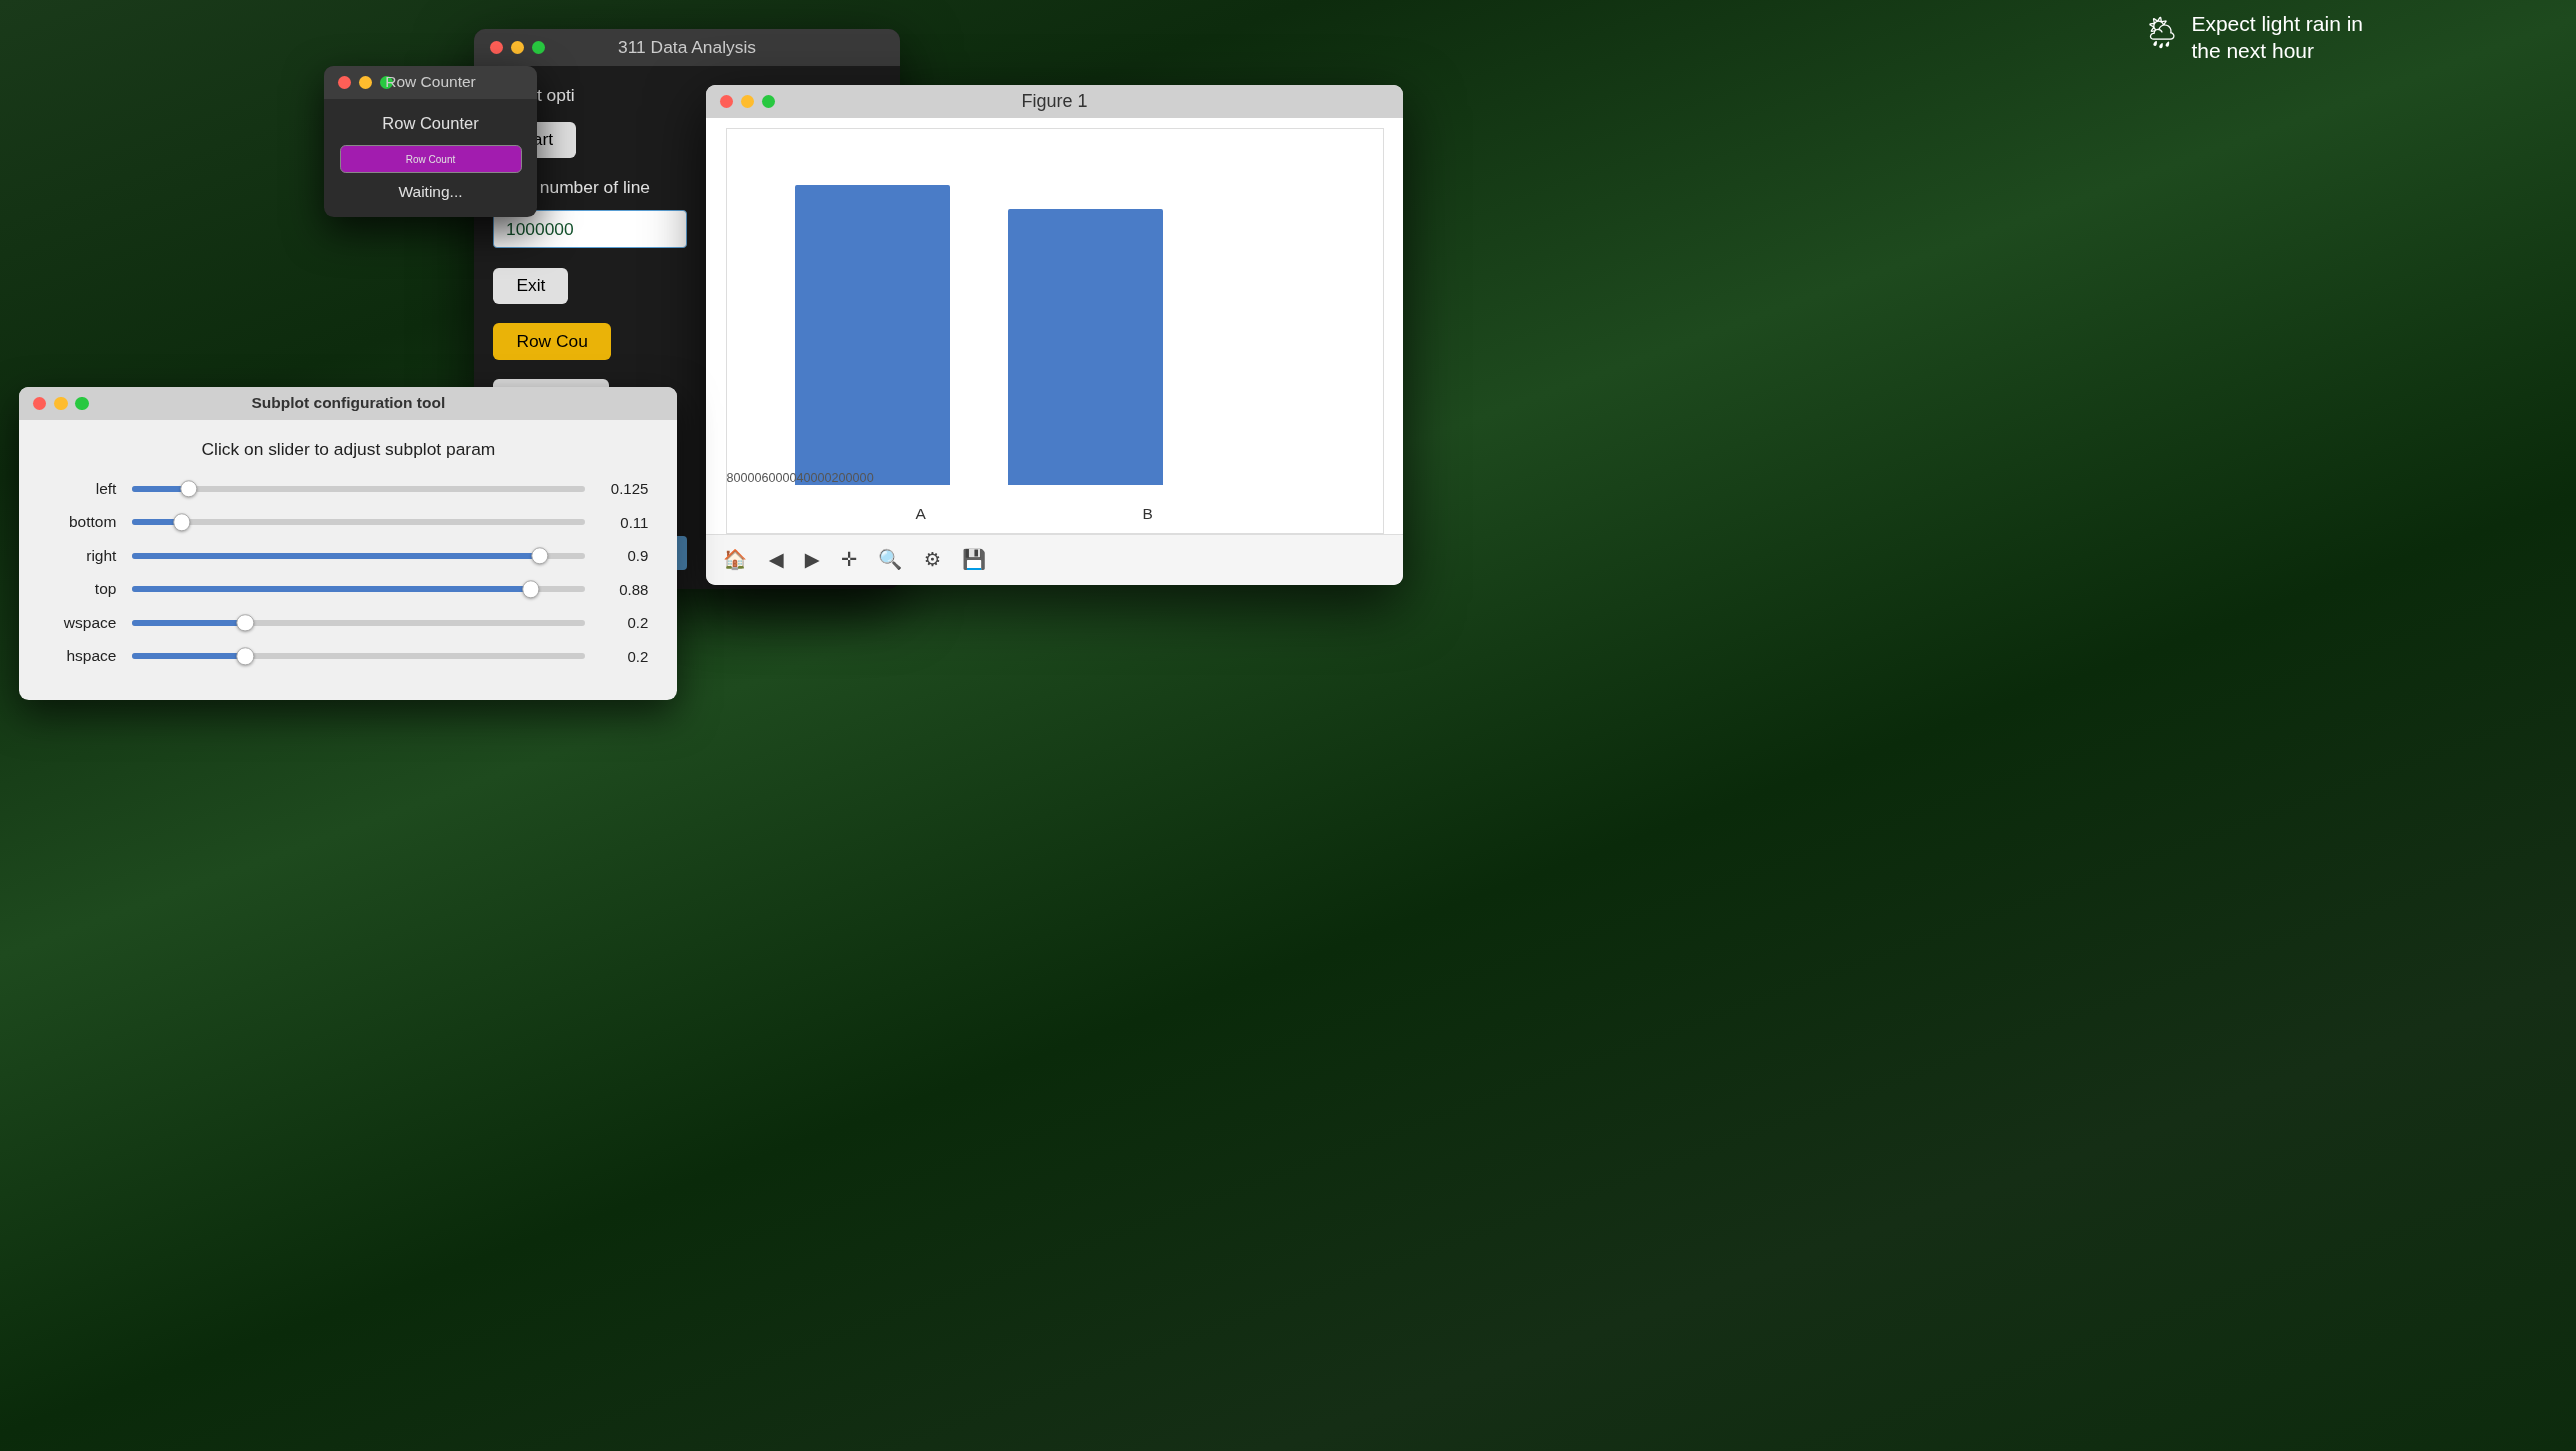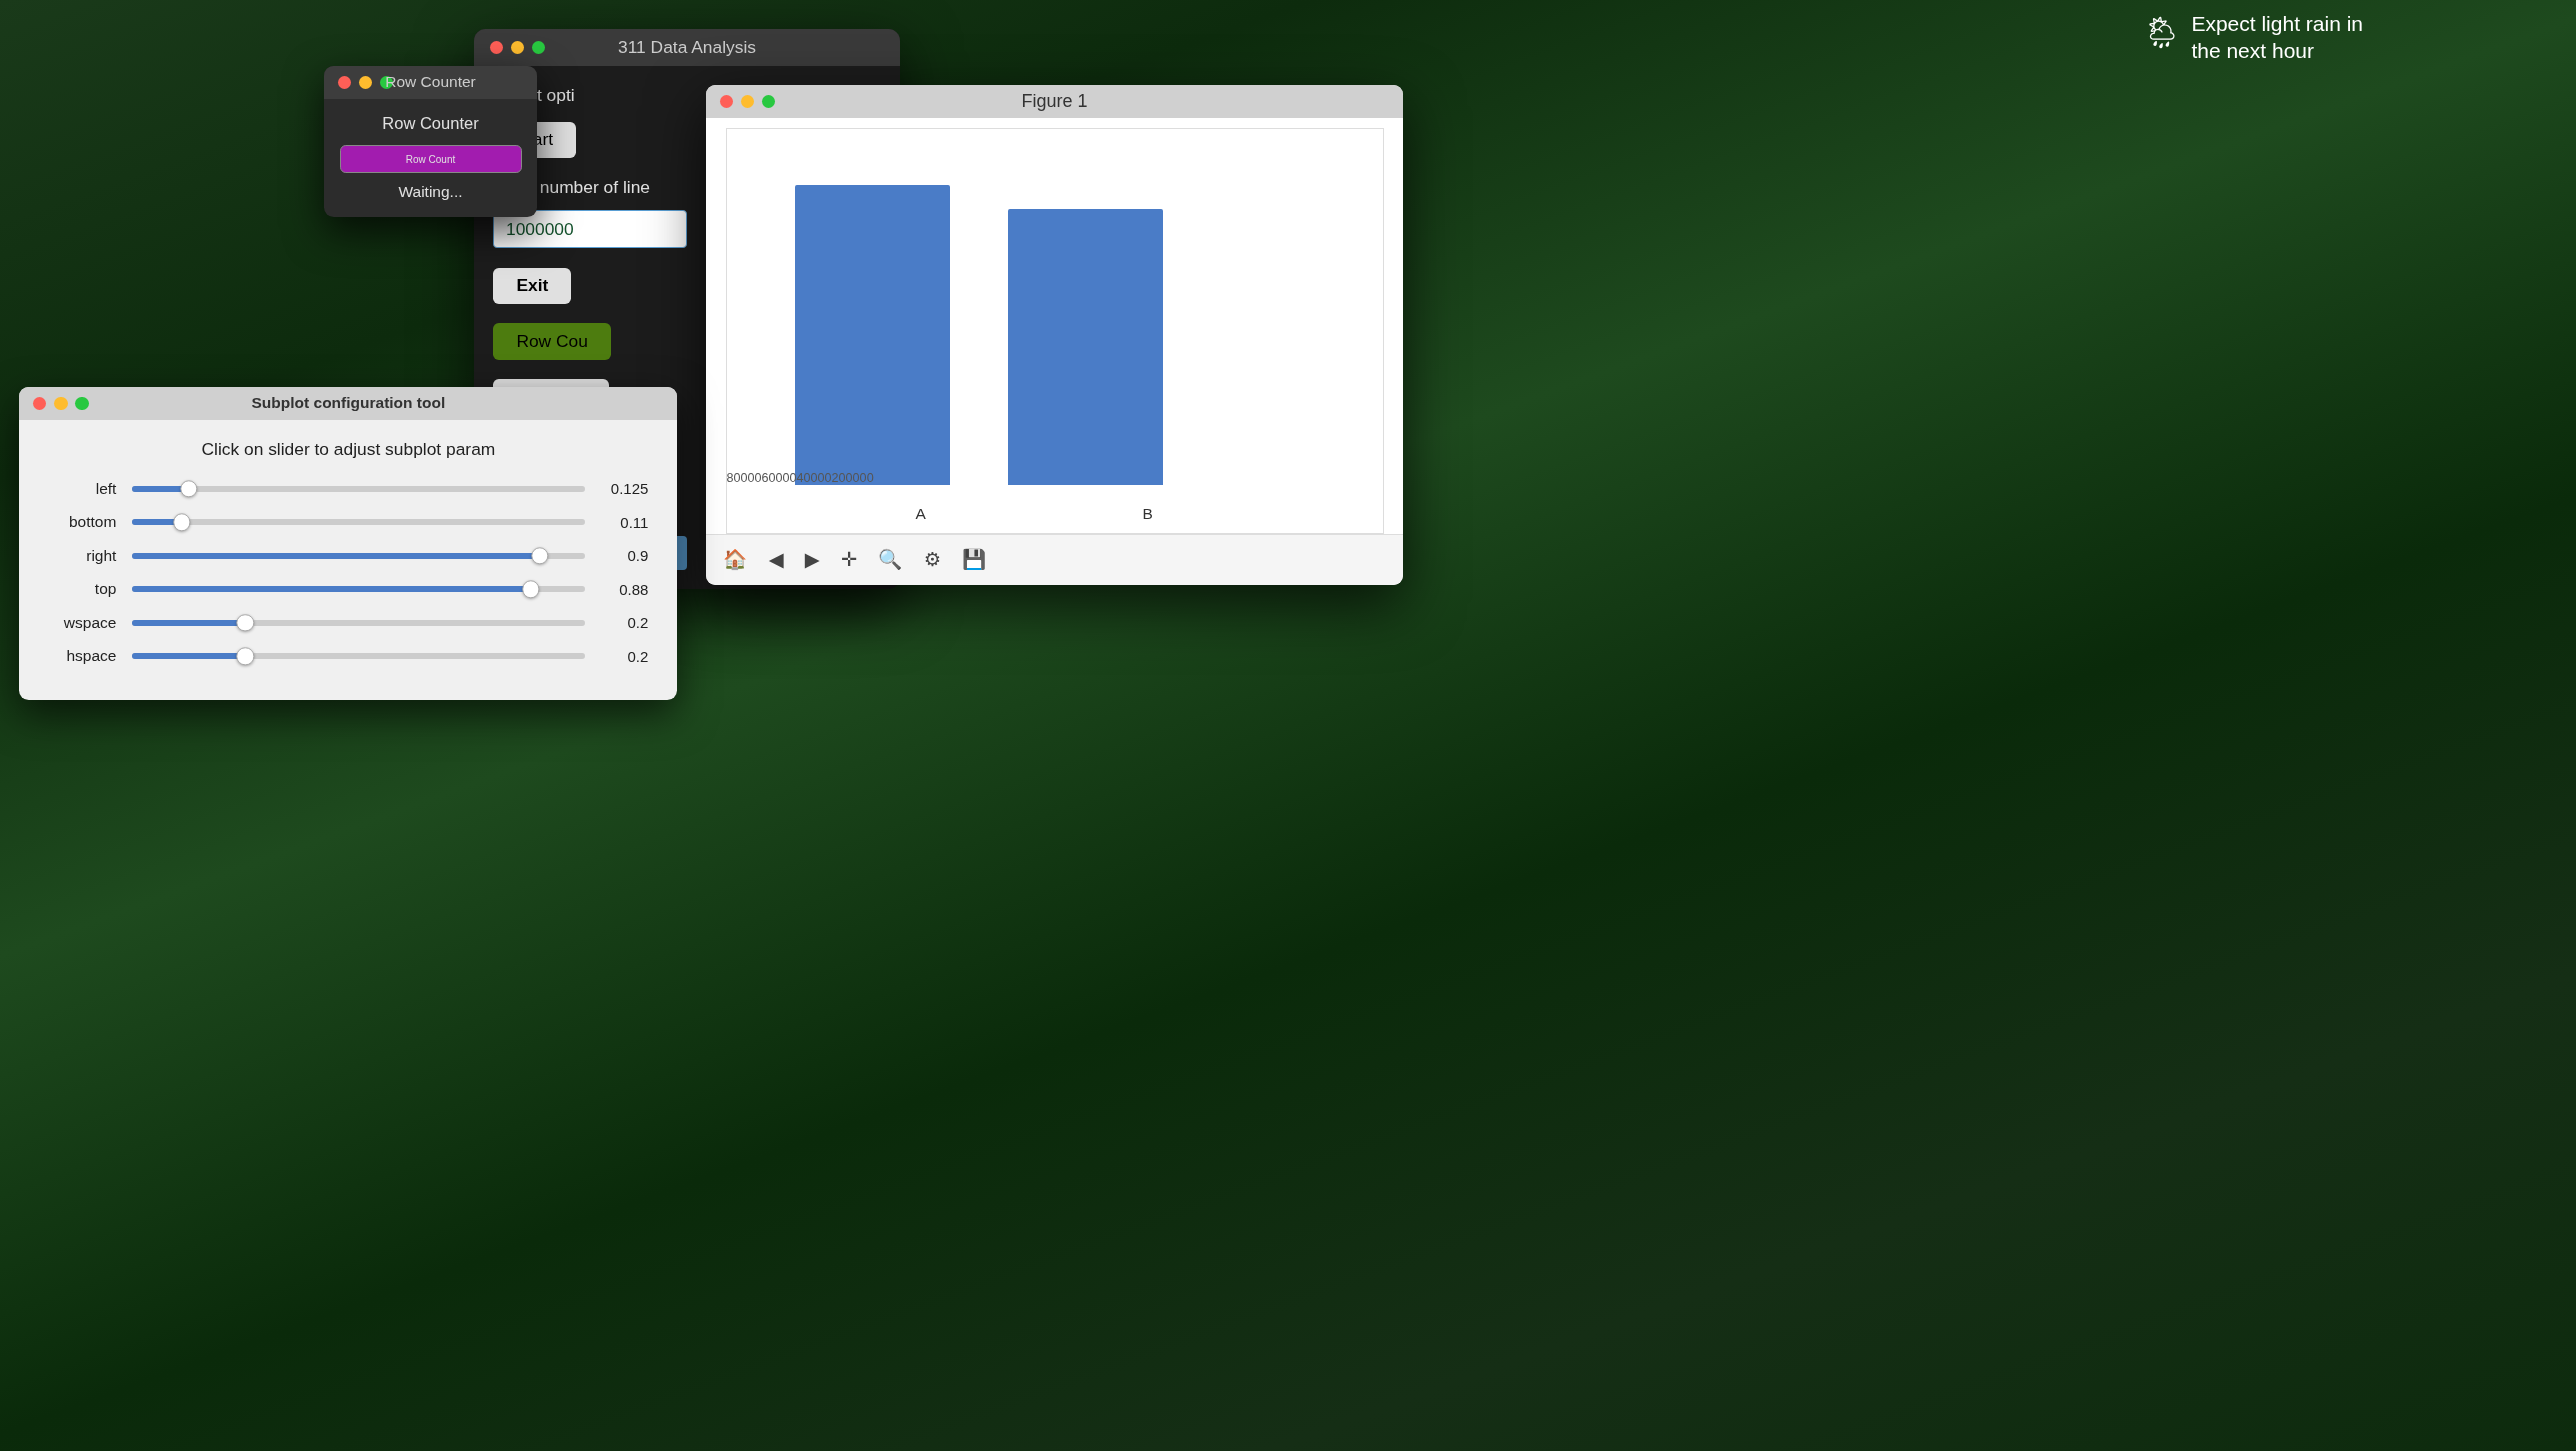--- a/index.html
+++ b/index.html
@@ -114,24 +114,23 @@
     .da-exit-btn {
       background: #e0e0e0;
       color: #000;
       border: none;
       padding: 7.7px 23px;
       border-radius: 5.8px;
       font-size: 17.4px;
       cursor: pointer;
       display: block;
       margin-bottom: 19.4px;
-      font-weight: bold;
     }
     .da-rowcount-btn {
-      background: #4d7c0f;
+      background: #eab308;
       color: #000;
       border: none;
       padding: 7.7px 23px;
       border-radius: 5.8px;
       font-size: 17.4px;
       cursor: pointer;
       display: block;
       margin-bottom: 19.4px;
     }
     .da-query-btn {

